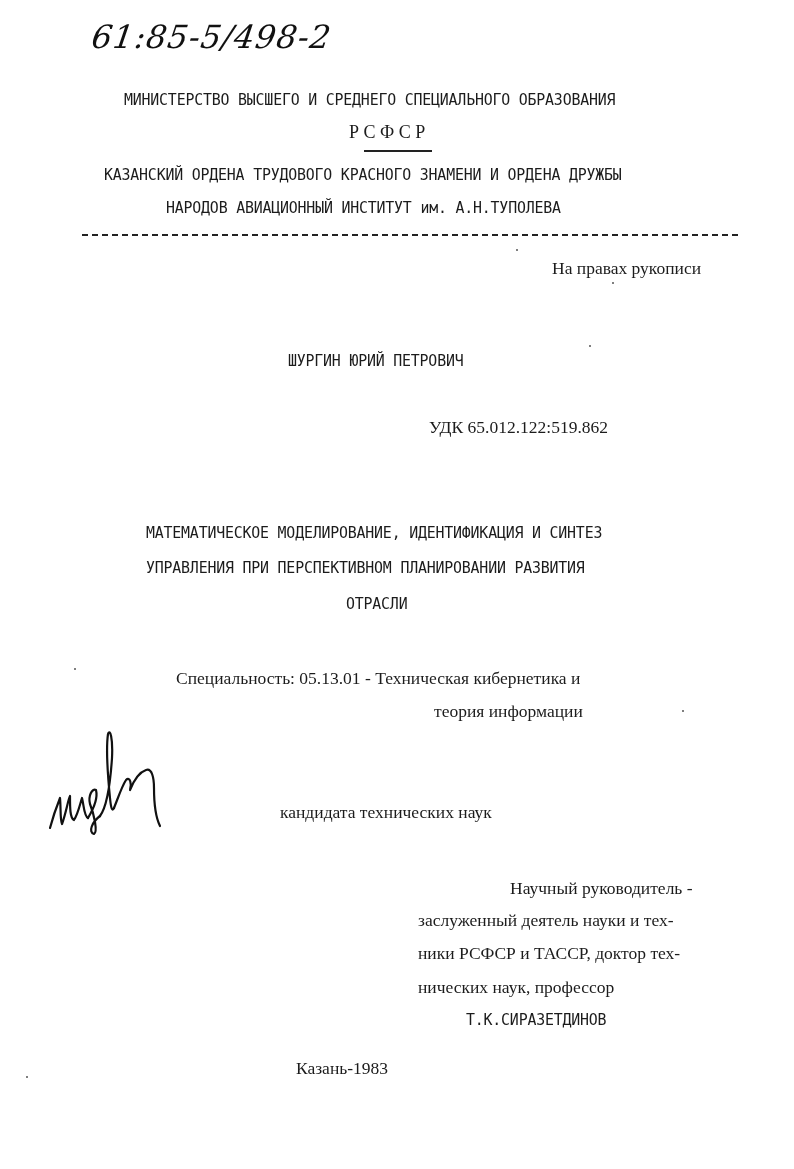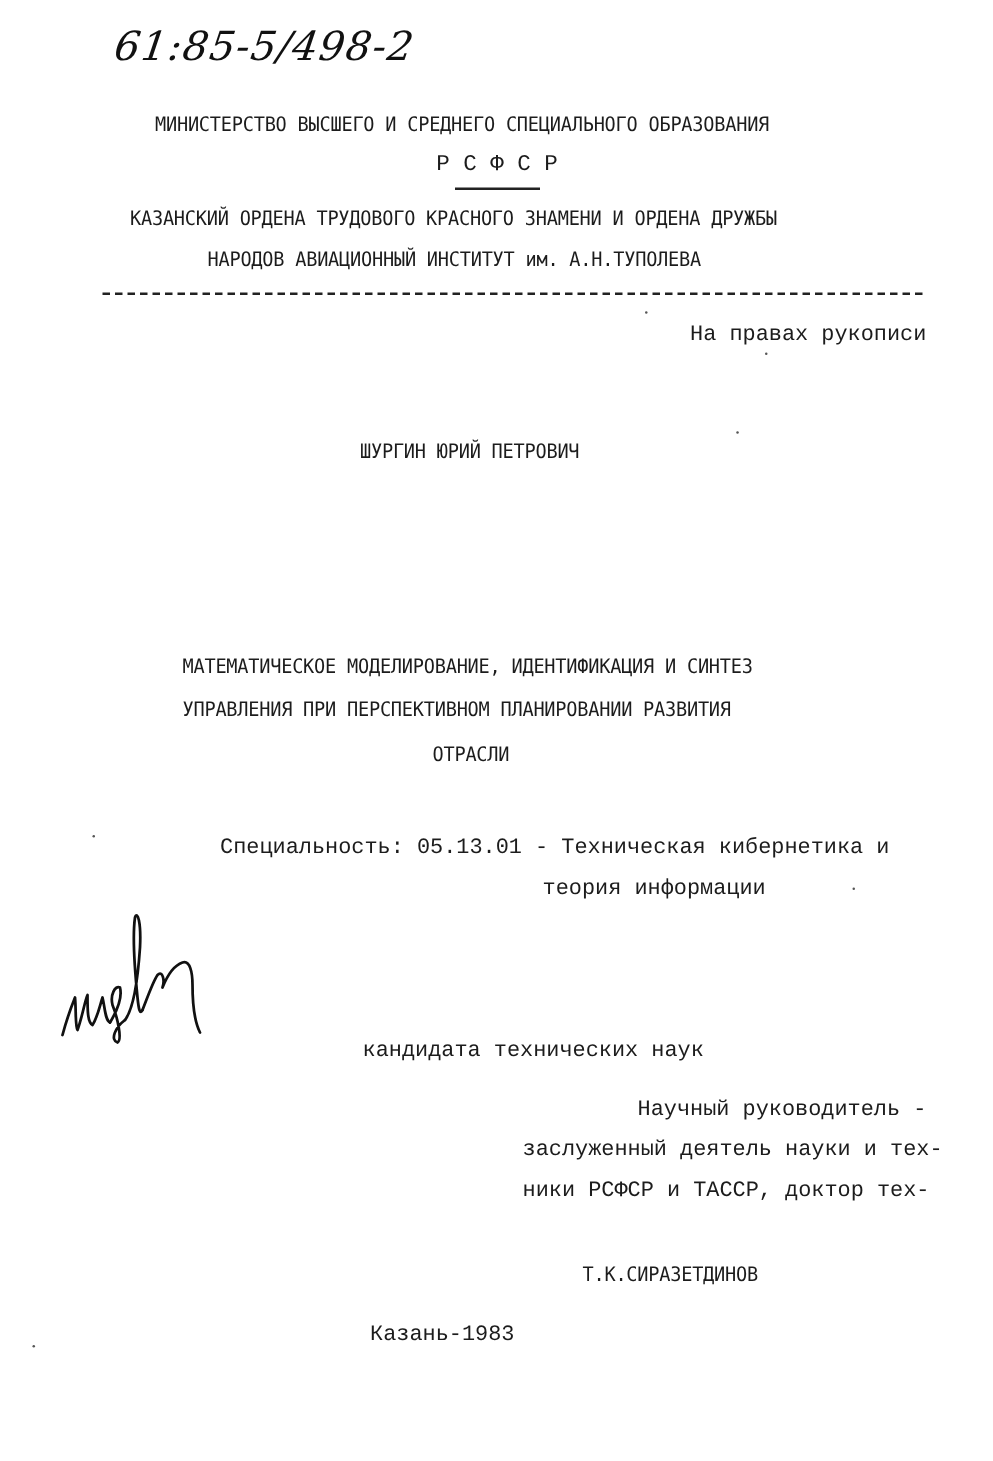--- a/index.html
+++ b/index.html
@@ -17,21 +17,21 @@
     }
     .page {
       position: absolute;
       left: 0; top: 0;
       width: 794px; height: 1169px;
       background: #ffffff;
     }
     .line {
       position: absolute;
       white-space: nowrap;
-      font-family: Liberation Mono, monospace;
+      font-family: Liberation Serif, serif;
       font-size: 17.5px;
       line-height: 20px;
       color: #1c1c1c;
       letter-spacing: 0px;
     }
     .caps {
       font-family: "DejaVu Sans Mono", "Liberation Mono", monospace;
       font-size: 16px;
       transform: scaleX(0.93);
       transform-origin: left center;
@@ -87,40 +87,42 @@
 
   <div class="dash-rule" style="left:82px; top:234px; width:656px;"></div>
   <div class="speck" style="left:516px; top:249px;"></div>
 
   <div class="line" style="left:552px; top:258px;text-align:right;">На правах рукописи</div>
   <div class="speck" style="left:612px; top:282px;"></div>
 
   <div class="line caps" style="left:288px; top:351px;">ШУРГИН ЮРИЙ ПЕТРОВИЧ</div>
   <div class="speck" style="left:589px; top:345px;"></div>
 
+  <div class="line" style="left:429px; top:417px;">УДК 65.012.122:519.862</div>
 
   <div class="line caps" style="left:146px; top:523px;">МАТЕМАТИЧЕСКОЕ МОДЕЛИРОВАНИЕ, ИДЕНТИФИКАЦИЯ И СИНТЕЗ</div>
   <div class="line caps" style="left:146px; top:558px;">УПРАВЛЕНИЯ ПРИ ПЕРСПЕКТИВНОМ ПЛАНИРОВАНИИ РАЗВИТИЯ</div>
   <div class="line caps" style="left:346px; top:594px;">ОТРАСЛИ</div>
 
   <div class="line" style="left:176px; top:668px;">Специальность: 05.13.01 - Техническая кибернетика и</div>
   <div class="line" style="left:434px; top:701px;">теория информации</div>
   <div class="speck" style="left:74px; top:668px;"></div>
   <div class="speck" style="left:682px; top:710px;"></div>
 
   <svg class="signature" viewBox="0 0 130 110" fill="none" stroke="#111" stroke-width="2.2" stroke-linecap="round" stroke-linejoin="round">
     <path d="M6 100 C10 85, 14 75, 16 70 C17 80, 16 92, 18 96 C22 85, 24 72, 26 68 C26 80, 26 90, 30 92 C34 86, 36 76, 38 70 C40 78, 40 88, 44 90"></path>
     <path d="M44 90 C50 80, 54 70, 52 62 C48 60, 44 68, 46 76 C50 86, 54 104, 50 106 C44 104, 48 94, 56 88"></path>
     <path d="M56 88 C62 80, 66 60, 68 30 C69 10, 66 0, 64 6 C62 20, 64 50, 66 70 C67 80, 68 84, 70 80"></path>
     <path d="M70 80 C74 70, 78 58, 82 52 C86 48, 88 56, 86 62 C90 52, 96 44, 102 42 C108 40, 110 50, 110 60 C110 76, 112 90, 116 98"></path>
   </svg>
 
-  <div class="line" style="left:280px; top:831px;margin-left:10px;">кандидата технических наук</div>
+  <div class="line" style="left:280px; top:802px;">кандидата технических наук</div>
 
   <div class="line" style="left:470px; top:878px;margin-left:40px;">Научный руководитель -</div>
   <div class="line" style="left:418px; top:910px;">заслуженный деятель науки и тех-</div>
   <div class="line" style="left:418px; top:943px;">ники РСФСР и ТАССР, доктор тех-</div>
+  <div class="line" style="left:418px; top:977px;">нических наук, профессор</div>
   <div class="line caps" style="left:466px; top:1010px;">Т.К.СИРАЗЕТДИНОВ</div>
 
   <div class="speck" style="left:26px; top:1076px;"></div>
   <div class="line" style="left:296px; top:1058px;text-align:center;">Казань-1983</div>
 
 </div>
 
 </body></html>

